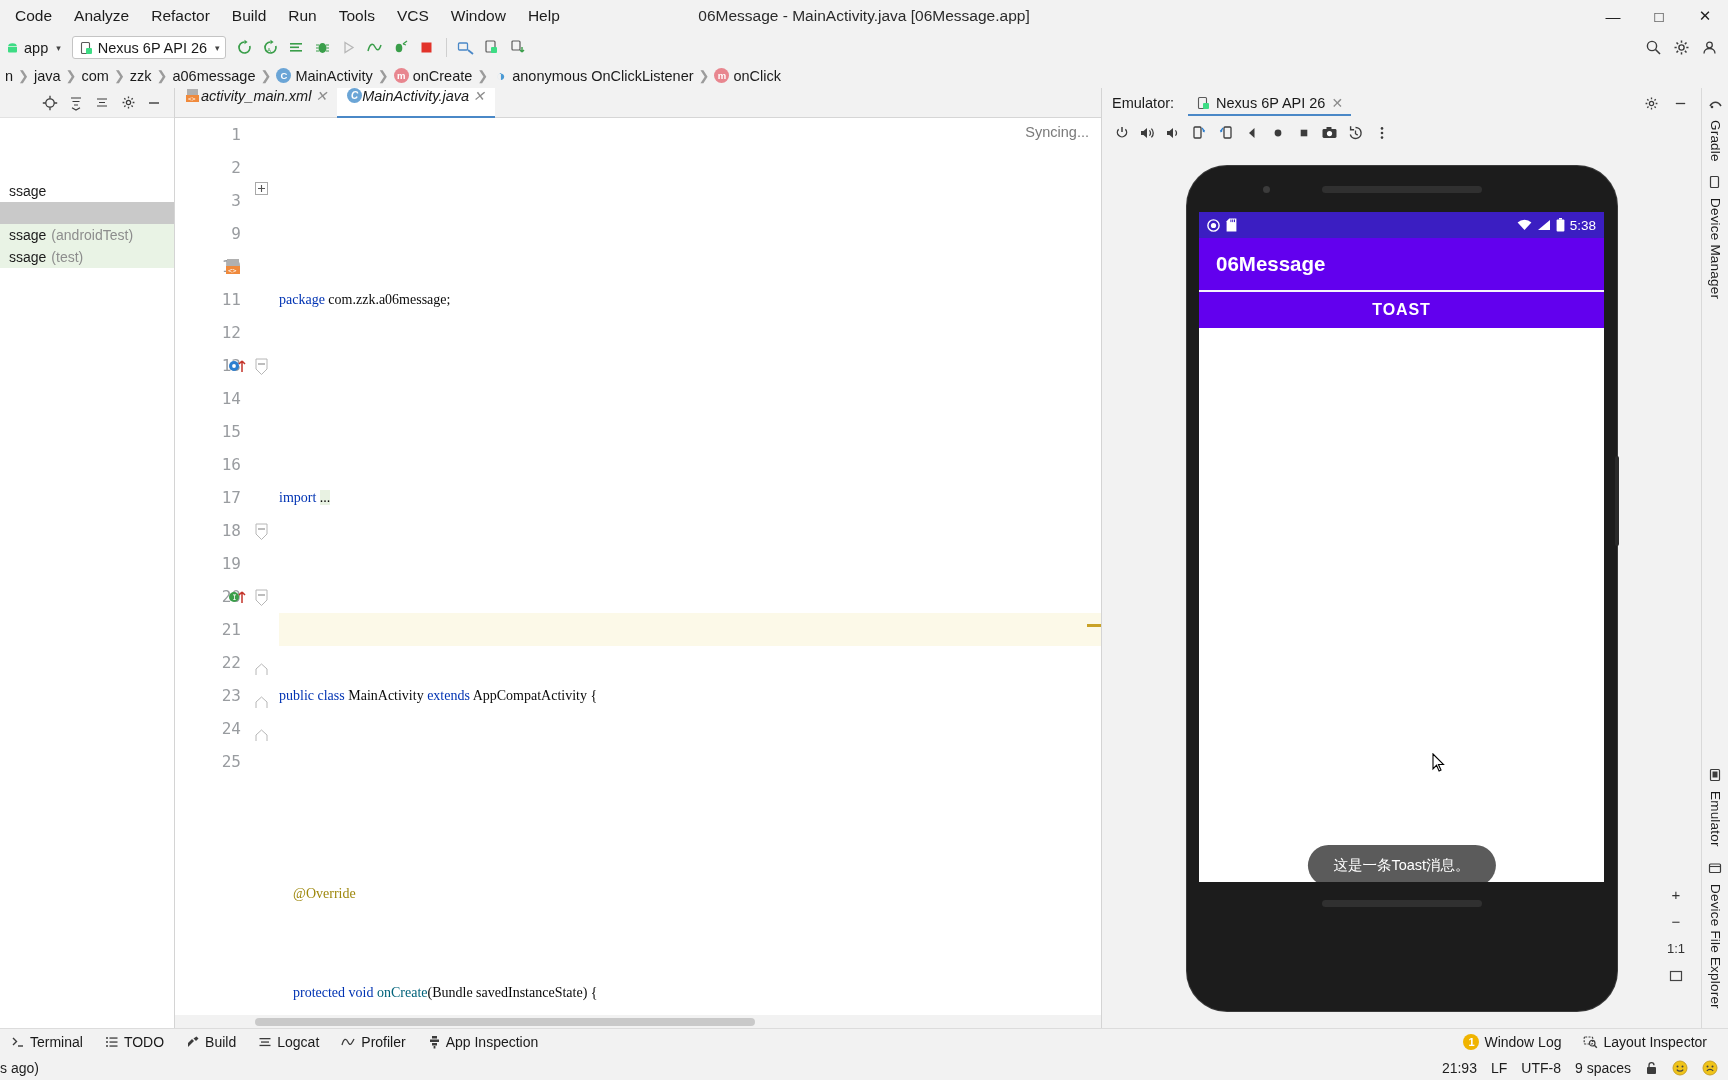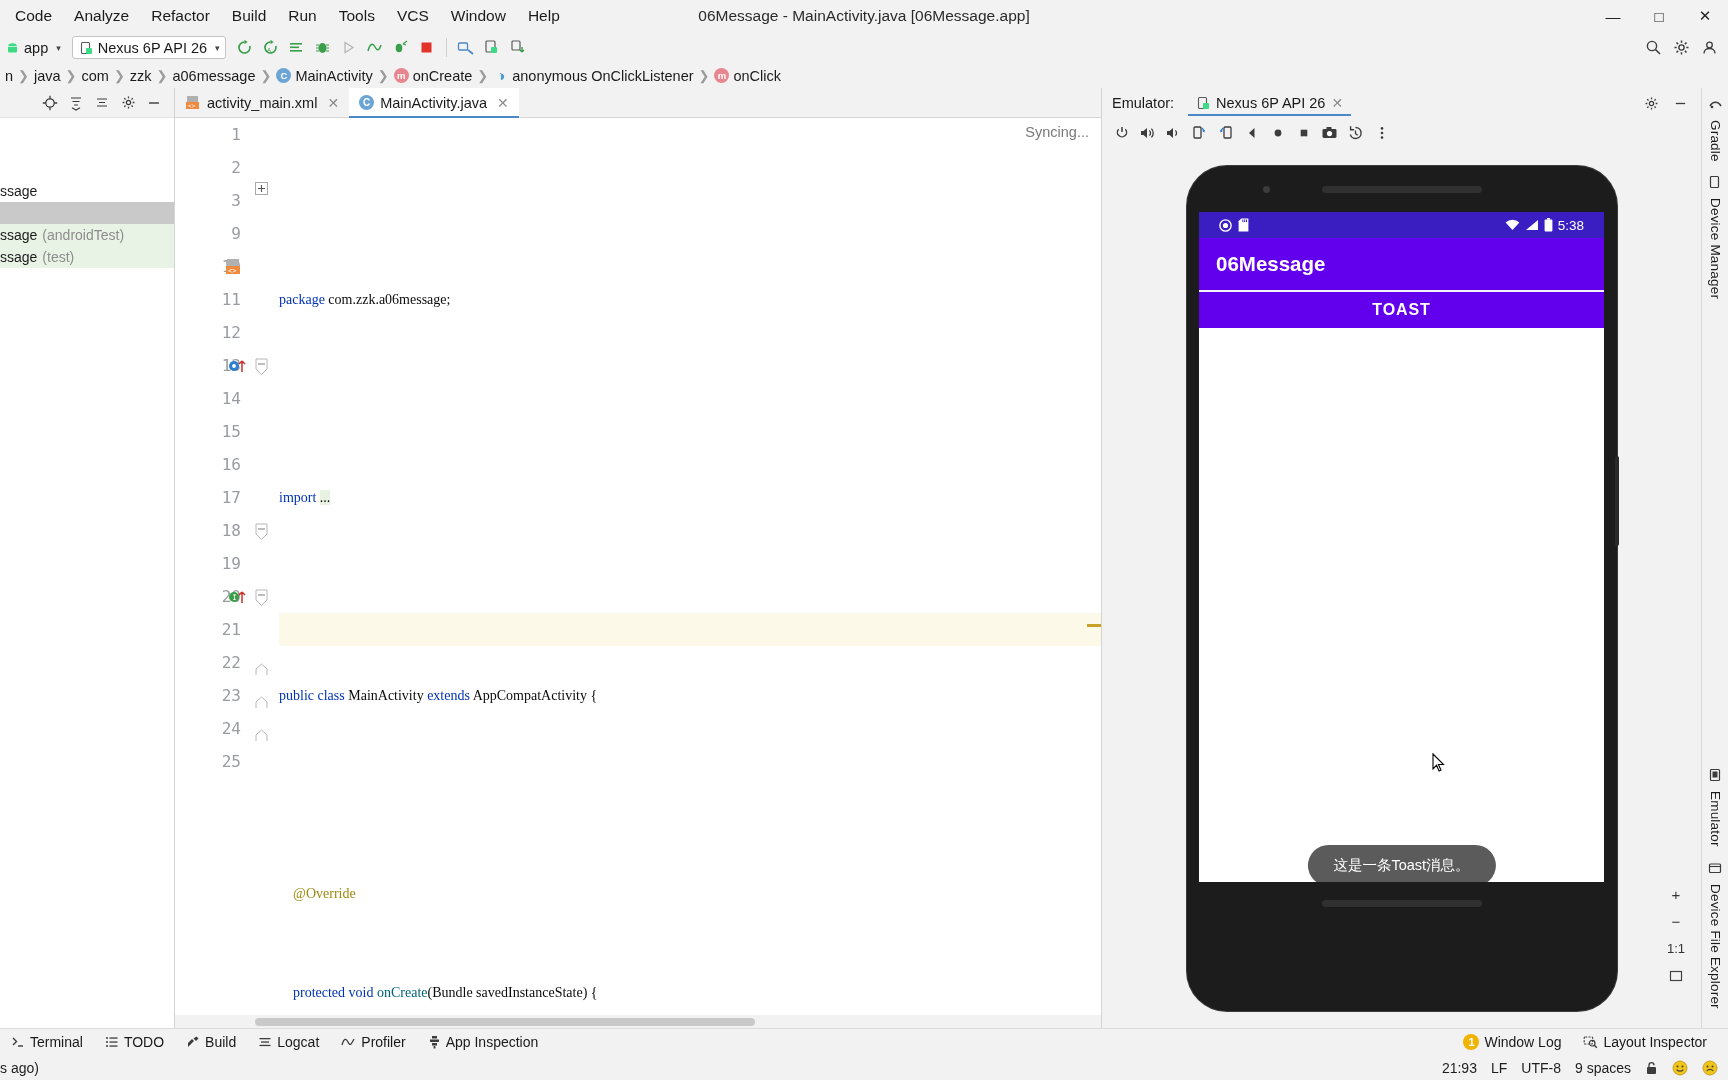--- a/index.html
+++ b/index.html
@@ -41,30 +41,30 @@
   
   .main{ flex:1 1 auto; display:flex; min-height:0; }
 
   
   .proj{ width:175px; flex:0 0 175px; background:#fff; border-right:1px solid #d4d4d4;
      display:flex; flex-direction:column;}
   .proj-head{ height:30px; display:flex; align-items:center; justify-content:flex-end; gap:2px;
      background:#f2f2f2; padding-right:8px; border-bottom:1px solid #e2e2e2;}
   .proj-head .tb-ico{ width:24px; height:22px;}
   .proj-tree{ flex:1; padding-top:62px; font-size:14px; color:#1b1b1b;}
-  .tree-row{ height:22px; display:flex; align-items:center; padding-left:0px; white-space:nowrap;}
+  .tree-row{ height:22px; display:flex; align-items:center; padding-left:9px; white-space:nowrap;}
   .tree-row.sel{ background:#c9c9c9;}
   .tree-row.green{ background:#e9f3e5;}
   .tree-row .muted{ color:#8d8d8d; margin-left:5px;}
 
   
   .editor-wrap{ flex:1 1 auto; display:flex; flex-direction:column; min-width:0; background:#fff;}
   .tabs{ height:30px; display:flex; align-items:stretch; background:#f2f2f2; flex:0 0 30px;
      border-bottom:1px solid #d6d6d6;}
-  .tab{ display:flex; align-items:center; gap:6px; padding:0 10px; font-size:14.5px; position:relative;}
+  .tab{ display:flex; align-items:flex-start; padding:0 10px; font-size:14.5px; position:relative;font-style:italic;}
   .tab.active{ background:#fff; }
   .tab.active::after{ content:""; position:absolute; left:0; right:0; bottom:-1px; height:2px; background:#4a88c7;}
   .tab .x{ color:#8c8c8c; font-size:14px; margin-left:4px;}
   .xml-ico{ width:16px; height:15px; position:relative; display:inline-block;}
   .java-ico{ width:15px;height:15px;border-radius:50%; background:#6ba5d6; color:#fff; font-size:10px;
      display:inline-flex; align-items:center; justify-content:center; font-weight:bold;}
 
   .code-area{ flex:1 1 auto; position:relative; display:flex; background:#fff; min-height:0;}
   .gutter{ width:76px; flex:0 0 76px; background:#fff; border-right:0; position:relative;}
   .gline{ height:33px; display:flex; align-items:center; justify-content:flex-end; padding-right:10px;
@@ -92,21 +92,21 @@
   .emu-head-right{ margin-left:auto; display:flex; gap:3px; padding-right:8px;}
   .emu-toolbar{ height:30px; display:flex; align-items:center; gap:1px; padding-left:7px; flex:0 0 30px;}
   .emu-toolbar .tb-ico{ width:25px; height:24px;}
   .emu-body{ flex:1 1 auto; position:relative; display:flex; justify-content:center; overflow:hidden;}
 
   .phone{ width:430px; height:845px; margin-top:18px; background:#1c1c1c; border-radius:40px;
      box-shadow:0 0 0 1px #3a3a3a; position:relative; display:flex; flex-direction:column; align-items:center;}
   .phone .speaker{ width:160px; height:7px; background:#303030; border-radius:4px; margin-top:20px;}
   .phone .cam{ width:7px;height:7px;border-radius:50%; background:#3b3b3b; position:absolute; left:76px; top:20px;}
   .screen{ width:405px; height:670px; margin-top:19px; background:#fff; position:relative; overflow:hidden;}
-  .sbar{ height:26px; background:#3b1ec2; display:flex; align-items:center; padding:0 20px; color:#fff; font-size:13px;}
+  .sbar{ height:26px; background:#3b1ec2; display:flex; align-items:center; padding:0 8px; color:#fff; font-size:13px;}
   .sbar .right{ margin-left:auto; display:flex; align-items:center; gap:5px; font-size:13.5px;}
   .appbar{ height:52px; background:#6200ee; display:flex; align-items:center; padding-left:17px;
      color:#fff; font-size:20.5px; font-weight:bold;}
   .toast-btn{ height:38px; background:#6200ee; color:#fff; display:flex; align-items:center;
      justify-content:center; font-size:16px; font-weight:bold; letter-spacing:.9px;
      border-top:2px solid #f6f2fd;}
   .screen-body{ flex:1; background:#fff; position:relative; height:100%;}
   .toast{ position:absolute; left:50%; transform:translateX(-50%); bottom:112px;
      background:#5b5b5b; color:#fff; border-radius:22px; padding:11px 26px; font-size:14.5px;
      white-space:nowrap;}

